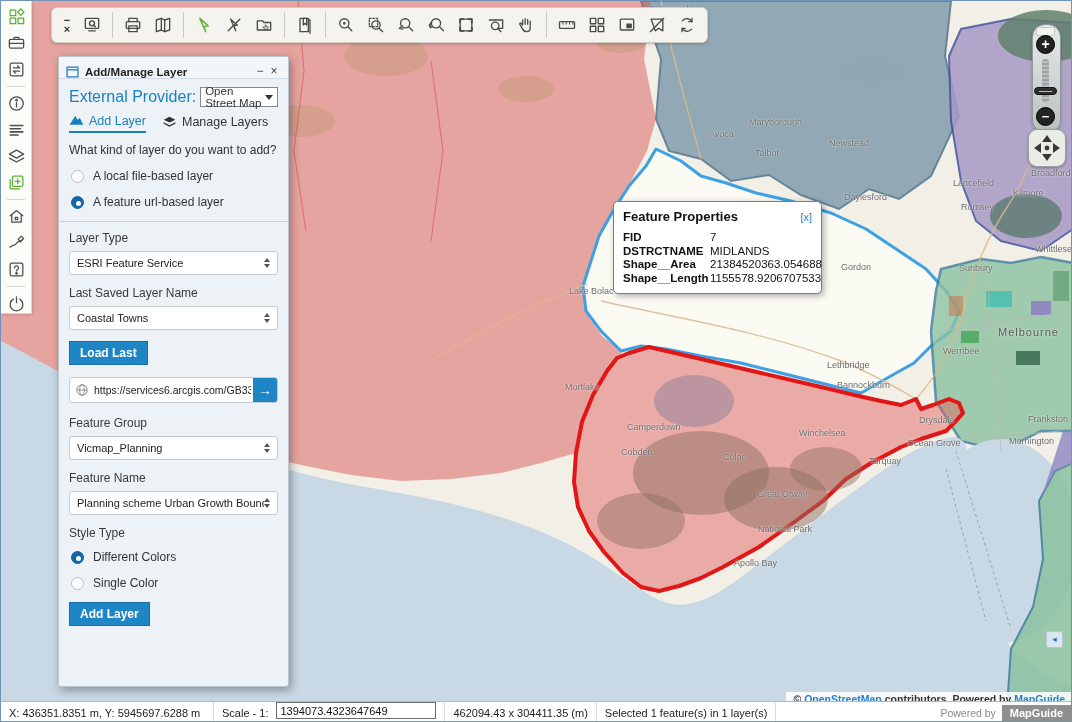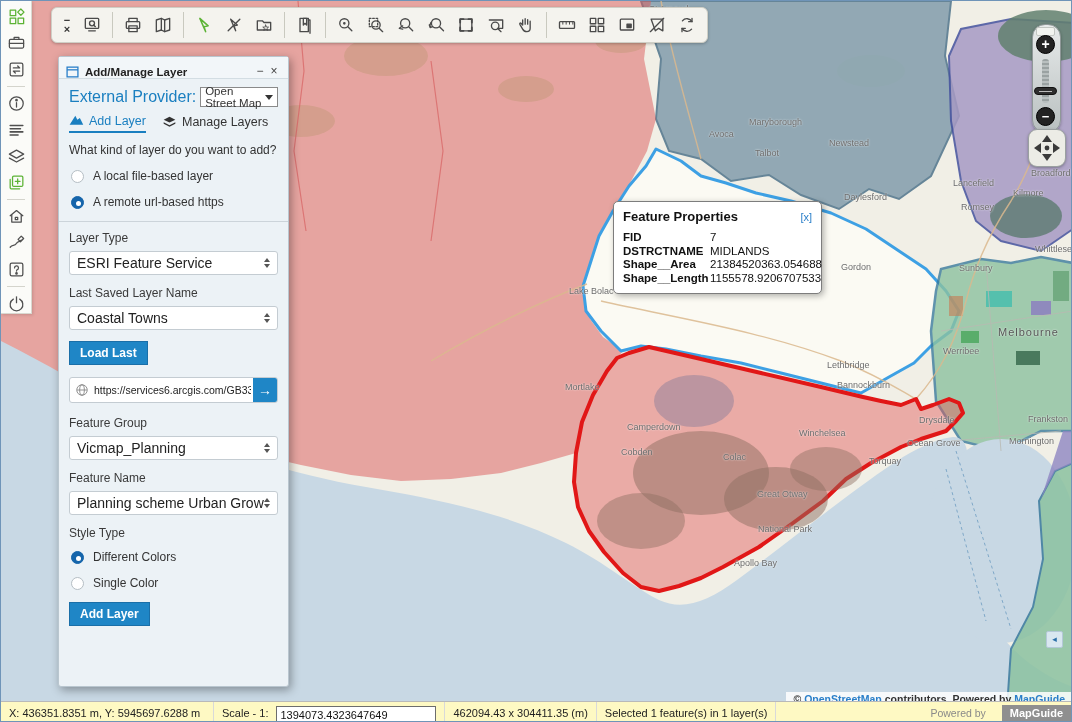--- a/index.html
+++ b/index.html
@@ -40,21 +40,21 @@
   .tab{display:flex;align-items:center;gap:5px;cursor:pointer;font-size:12.5px;padding-bottom:3px;}
   .tab.active{color:#1a7fc0;border-bottom:2px solid #1a7fc0;}
   .tab .ticon svg{display:block;}
   .question{margin:8px 0 12px 0;color:#333;}
   .radio-row{display:flex;align-items:center;gap:9px;margin:0 0 12px 2px;cursor:pointer;}
   .radio{width:13px;height:13px;border-radius:50%;background:#fff;border:1px solid #b5bec4;box-sizing:border-box;position:relative;flex:none;}
   .radio.checked{border:1px solid #1565ab;background:#1565ab;}
   .radio.checked::after{content:"";position:absolute;left:4px;top:4px;width:5px;height:5px;border-radius:50%;background:#fff;}
   .divider{height:1px;background:#ccd4da;margin:4px -10px 9px -10px;}
   .flabel{color:#3a3a3a;margin-bottom:6px;}
-  .select{height:22px;background:#fff;border:1px solid #c4ccd2;border-radius:3px;display:flex;align-items:center;padding:0 7px;justify-content:space-between;margin-bottom:11px;cursor:pointer;font-size:14px;color:#222;}
+  .select{height:22px;background:#fff;border:1px solid #c4ccd2;border-radius:3px;display:flex;align-items:center;padding:0 7px;justify-content:space-between;margin-bottom:11px;cursor:pointer;font-size:11px;color:#222;}
   .updown{display:flex;flex-direction:column;gap:2px;}
   .updown i{display:block;width:0;height:0;border-left:3.5px solid transparent;border-right:3.5px solid transparent;}
   .updown i.u{border-bottom:4px solid #555;}
   .updown i.d{border-top:4px solid #555;}
   .btn{display:inline-block;background:#1f86c6;color:#fff;border:1px solid #1a6fa8;border-radius:0;padding:4px 10px;font-size:12px;font-weight:bold;cursor:pointer;margin-bottom:12px;}
   .url-row{display:flex;align-items:center;height:24px;background:#fff;border:1px solid #c4ccd2;border-radius:3px;margin-bottom:13px;overflow:hidden;}
   .url-row svg{margin:0 3px 0 5px;flex:none;}
   .url-input{border:0;outline:0;flex:1;font-size:10.5px;color:#222;font-family:"Liberation Sans",sans-serif;min-width:0;}
   .go-btn{width:24px;height:24px;flex:none;background:#1f86c6;color:#fff;display:flex;align-items:center;justify-content:center;font-size:14px;cursor:pointer;}
   
@@ -72,24 +72,24 @@
   .zbtn{position:absolute;width:19px;height:19px;border-radius:50%;background:#232323;color:#fff;font-weight:bold;font-size:14px;line-height:17px;text-align:center;cursor:pointer;border:1px solid #000;box-sizing:border-box;}
   #zoom-track{left:1041px;top:58px;width:7px;height:44px;background:repeating-linear-gradient(#9aa2a2 0 2px,#b8bfbf 2px 4px);border-radius:3px;}
   #zoom-handle{left:1033px;top:86px;width:23px;height:8px;background:#2e2e2e;border-radius:4px;border:1px solid #111;box-sizing:border-box;cursor:grab;}
   #zoom-handle::after{content:"";position:absolute;left:4px;top:2.5px;width:13px;height:1.5px;background:#bbb;}
   #compass{left:1027px;top:128px;width:36px;height:36px;background:#ecece6;border:1px solid #9aa0a0;border-radius:9px;box-shadow:0 1px 3px rgba(0,0,0,.3);cursor:pointer;}
   
   #attrib{right:0;top:691px;height:15px;background:rgba(255,255,255,.85);font-size:10.5px;color:#333;padding:1px 6px 0 8px;white-space:nowrap;font-weight:bold;}
   #attrib a{color:#2a7fc9;text-decoration:none;}
   #attrib-toggle{left:1045px;top:630px;width:15px;height:15px;background:#d9e7f0;border:1px solid #b4c9d8;border-radius:2px;color:#2a6fa8;font-size:9px;line-height:14px;text-align:center;cursor:pointer;}
   
-  #statusbar{left:0;top:700px;width:1072px;height:22px;background:#fef9c3;border-top:1px solid #b9b9b9;display:flex;align-items:flex-end;font-size:11px;color:#222;box-sizing:border-box;}
+  #statusbar{left:0;top:700px;width:1072px;height:22px;background:#ffffff;border-top:1px solid #b9b9b9;display:flex;align-items:flex-start;font-size:11px;color:#222;box-sizing:border-box;}
   .scell{padding:0 8px;height:100%;display:flex;align-items:center;border-right:1px solid #d9d9d9;white-space:nowrap;}
   #scale-input{width:152px;height:15px;border:1px solid #6d6d6d;font-size:11px;padding:0 3px;font-family:"Liberation Sans",sans-serif;color:#111;}
-  #powered{margin-left:auto;display:flex;align-items:center;gap:16px;padding-right:2px;border-right:0;}
+  #powered{margin-left:auto;display:flex;align-items:center;gap:6px;padding-right:2px;border-right:0;}
   #powered .pby{color:#8a8a8a;font-size:10.5px;}
   #mg-badge{background:#8f8f8f;color:#fff;font-weight:bold;font-size:11px;padding:2px 8px;}
 </style>
 </head>
 <body>
 <div id="app">
 
 <svg id="map" class="abs" viewBox="0 0 1072 722" width="1072" height="722">
 
   <rect x="0" y="0" width="1072" height="722" fill="#f1efe6"></rect>
@@ -520,21 +520,21 @@
         <span>Manage Layers</span>
       </div>
     </div>
     <div class="question">What kind of layer do you want to add?</div>
     <div class="radio-row">
       <span class="radio"></span>
       <span>A local file-based layer</span>
     </div>
     <div class="radio-row">
       <span class="radio checked"></span>
-      <span>A remote url-based https</span>
+      <span>A feature url-based layer</span>
     </div>
     <div class="divider"></div>
     <div class="flabel">Layer Type</div>
     <div class="select">
       <span>ESRI Feature Service</span>
       <span class="updown">
             <i class="u"></i>
             <i class="d"></i>
           </span>
     </div>

